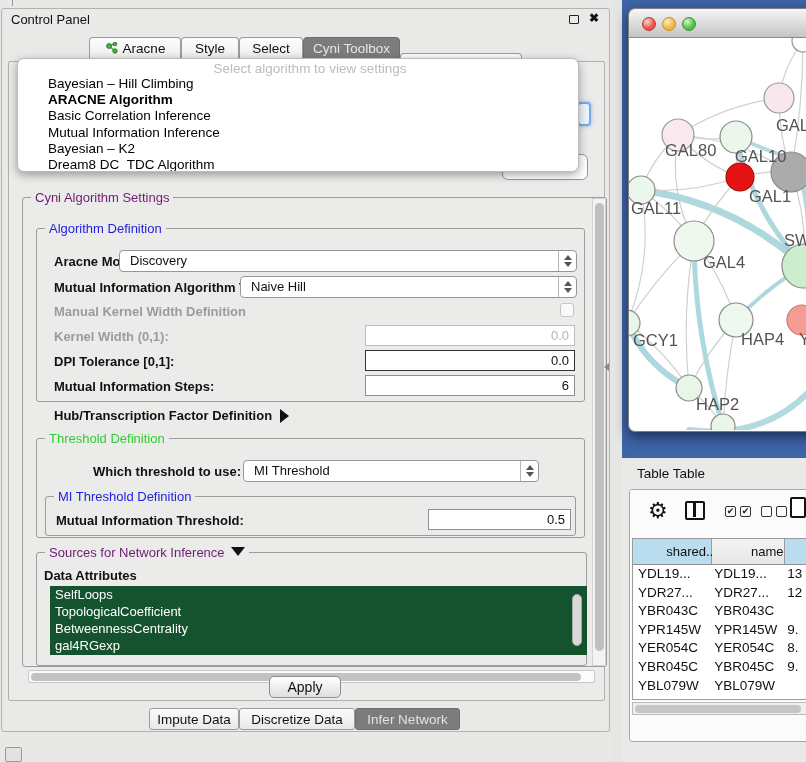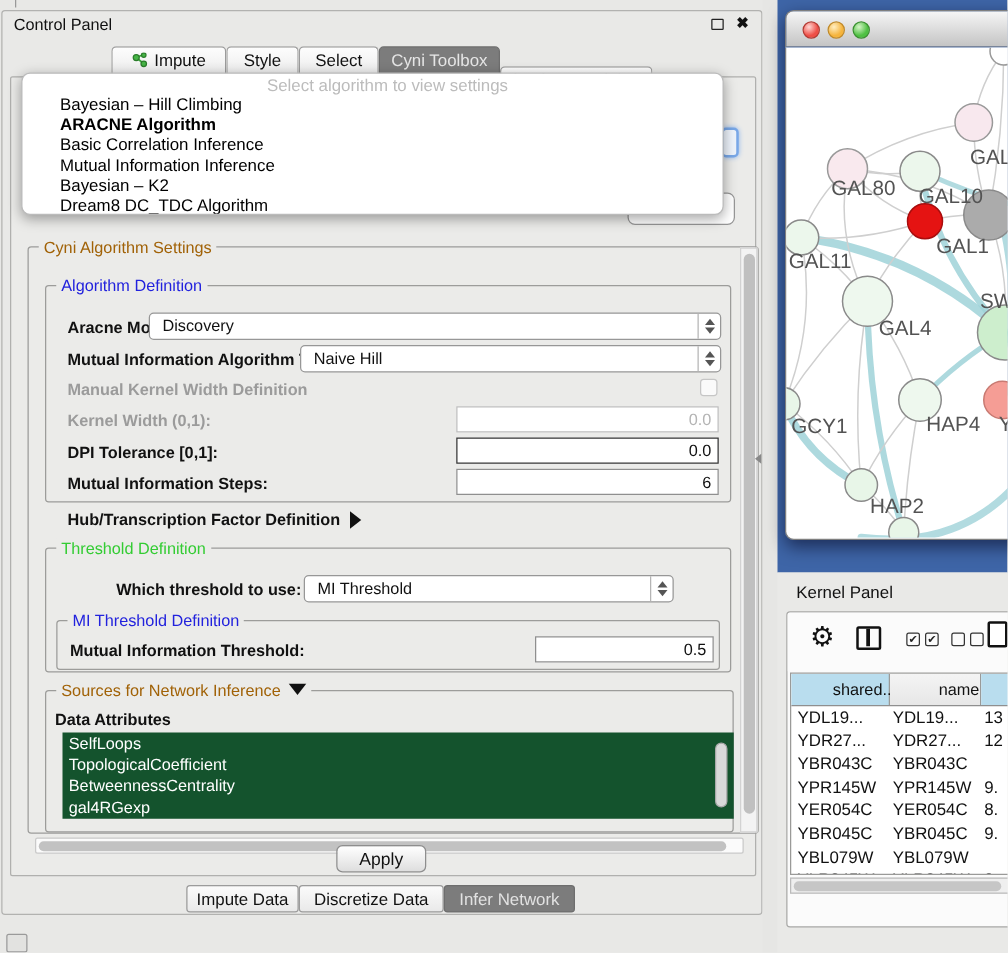--- a/index.html
+++ b/index.html
@@ -24,21 +24,21 @@
     border-radius:4px 4px 0 0; background:linear-gradient(#fdfdfd,#ececec);
     font-size:13.5px; color:#111; display:flex; align-items:center; justify-content:center; gap:4px; }
   .tab.selected { background:#7c7c7c; color:#e6e6e6; border-color:#6e6e6e; }
 
   
   #cp-body { position:absolute; left:6px; top:52px; width:597px; height:640px;
     background:#ebebe9; border:1px solid #b0b0ae; border-radius:2px; }
 
   .fieldset { position:absolute; border:1px solid #9c9c9a; border-radius:3px; }
   .legend { position:absolute; top:-8px; left:8px; background:#ebebe9; padding:0 4px;
-    font-size:13px; color:#a16207; white-space:nowrap; }
+    font-size:13px; color:#701a75; white-space:nowrap; }
   .legend.blue  { color:#2222dd; }
   .legend.green { color:#33cc33; }
 
   .lbl  { position:absolute; font-size:13px; font-weight:bold; color:#111; white-space:nowrap; }
   .lbl.dis { color:#9b9b9b; }
 
   .combo { position:absolute; height:22px; background:#fff; border:1px solid #979797;
     border-radius:4px; font-size:13px; color:#111; line-height:20px; padding-left:10px; }
   .stepper { position:absolute; right:0; top:0; bottom:0; width:18px; border-left:1px solid #b5b5b5; }
   .stepper:before, .stepper:after { content:""; position:absolute; left:5px; border-left:4px solid transparent; border-right:4px solid transparent; }
@@ -159,21 +159,21 @@
 
     <div id="top-tabs">
         <div class="tab" style="left: 87px; width: 92px;">
           <svg class="net-icon-svg" viewBox="0 0 14 13">
             <line x1="4" y1="4" x2="10" y2="9" stroke="#3aa53a" stroke-width="1.4"></line>
             <line x1="4" y1="4" x2="9" y2="2" stroke="#3aa53a" stroke-width="1.4"></line>
             <circle cx="4" cy="4" r="2.4" fill="#46b546" stroke="#2c7d2c"></circle>
             <circle cx="10" cy="9" r="2.2" fill="#46b546" stroke="#2c7d2c"></circle>
             <circle cx="10" cy="2" r="1.8" fill="#46b546" stroke="#2c7d2c"></circle>
           </svg>
-          <span>Impute</span>
+          <span>Aracne</span>
         </div>
         <div class="tab" style="left: 179px; width: 58px;">
           <span>Style</span>
         </div>
         <div class="tab" style="left: 237px; width: 64px;">
           <span>Select</span>
         </div>
         <div class="tab selected" style="left: 301px; width: 97px;">
           <span>Cyni Toolbox</span>
         </div>
@@ -350,21 +350,21 @@
             <text x="4" y="308" font-size="16.5" fill="#535353" font-family="&quot;Liberation Sans&quot;, sans-serif">GCY1</text>
             <text x="112" y="307" font-size="16.5" fill="#535353" font-family="&quot;Liberation Sans&quot;, sans-serif">HAP4</text>
             <text x="170" y="307" font-size="16.5" fill="#535353" font-family="&quot;Liberation Sans&quot;, sans-serif">Y</text>
             <text x="67" y="372" font-size="16.5" fill="#535353" font-family="&quot;Liberation Sans&quot;, sans-serif">HAP2</text>
           </svg>
       </div>
     </div>
   </div>
 
   <div class="abs" id="table-panel">
-    <span class="tp-title">Kernel Panel</span>
+    <span class="tp-title">Table Table</span>
     <div class="tp-inner">
       <div class="tp-toolbar">
         <span class="icon-gear">⚙</span>
         <span class="icon-columns"></span>
         <span class="cb-pair" style="left:95px;">
           <span class="cb">✔</span>
             <span class="cb">✔</span>
         </span>
         <span class="cb-pair" style="left:131px;">
           <span class="cb"></span>

